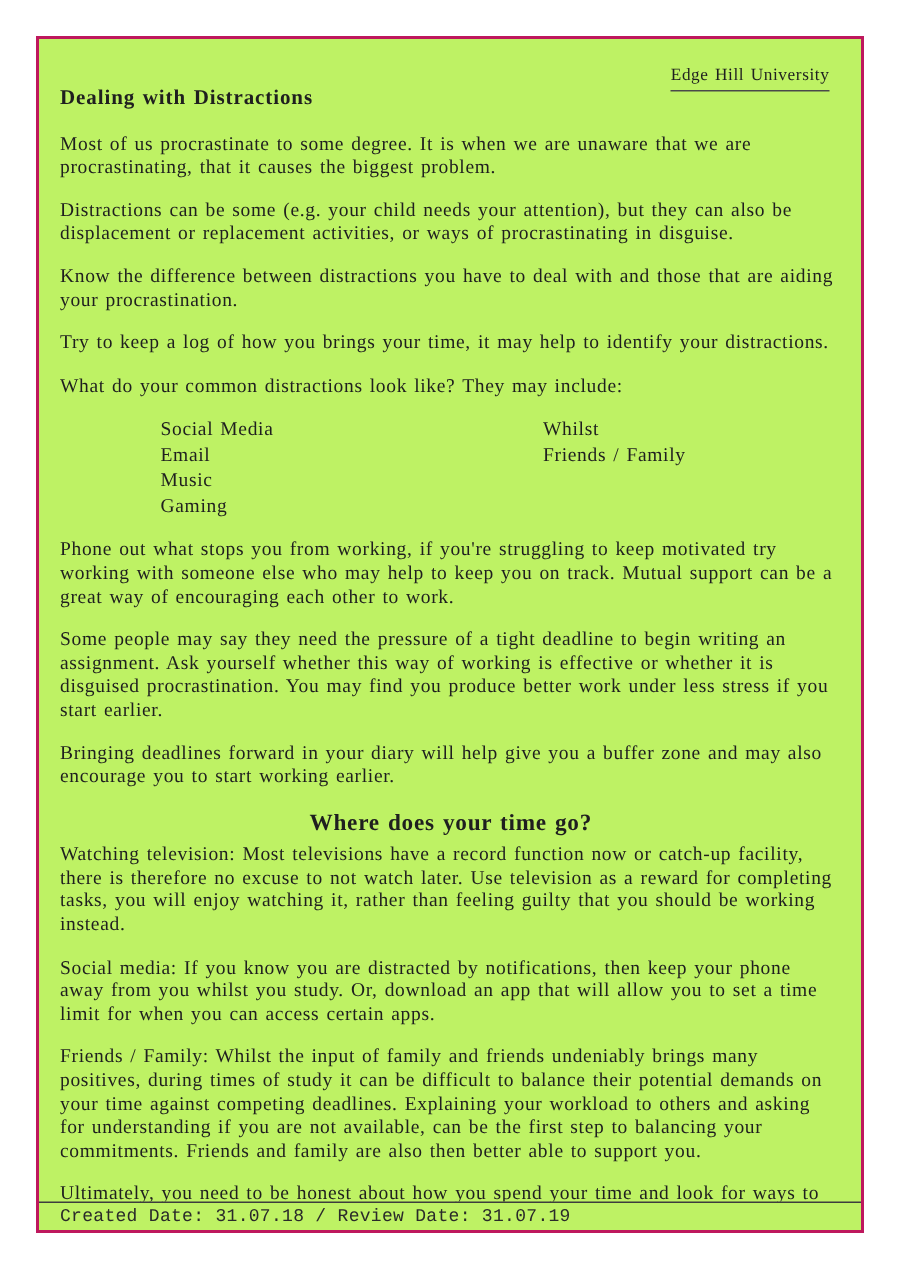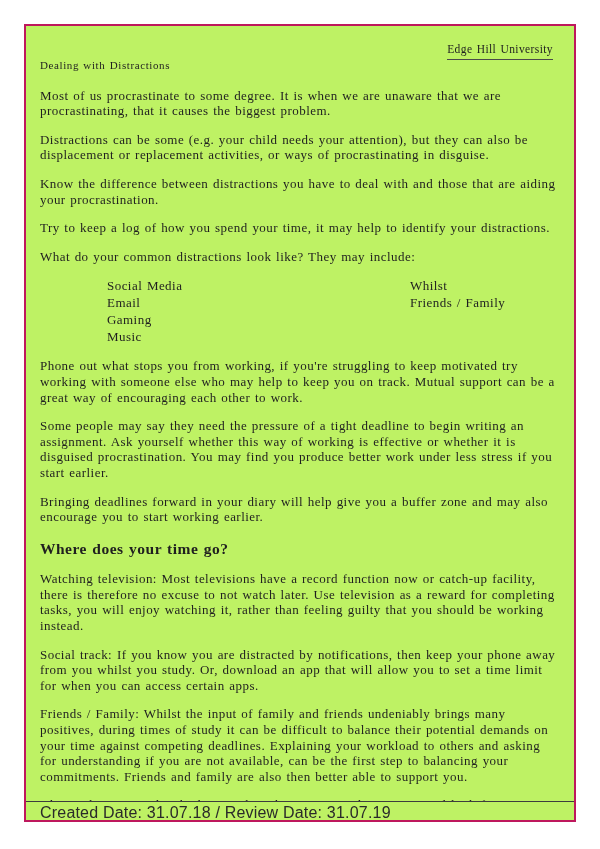--- a/index.html
+++ b/index.html
@@ -33,95 +33,95 @@
   }
   .brand {
     display: inline-block;
     font-size: 11.5px;
     letter-spacing: 0.4px;
     border-bottom: 1px solid #4a4a4a;
     padding-bottom: 1px;
     margin-right: 8px;
   }
   .title {
-    font-size: 11px;
-    font-weight: normal;
+    font-size: 14px;
+    font-weight: bold;
     letter-spacing: 0.6px;
     margin: 0 0 14px 0;
   }
   p.para { margin: 0 0 13px 0; }
   .bold { font-weight: normal; }
   .list-wrap {
     display: flex;
     margin: 0 0 13px 0;
     line-height: 17px;
-    gap: 48px;
   }
   .list-col-left {
     margin-left: 67px;
     width: 255px;
   }
   .list-col-right { flex: 1; }
   .section-heading {
     font-size: 15.5px;
     font-weight: bold;
     letter-spacing: 0.5px;
-    margin: 16px 0 15px 0;
+    margin: 16px 0 5px 0;
+    text-align: center;
   }
   .footer-bar {
     border-top: 1px solid #3d3d3d;
     height: 19px;
     padding: 2px 0 0 14px;
-    font-family: Liberation Sans, sans-serif;
-    font-size: 16px;
+    font-family: Liberation Mono, monospace;
+    font-size: 12px;
     letter-spacing: 0.2px;
     color: #2a2a2a;
   }
 </style>
 </head>
 <body>
 
 <div class="sheet">
   <div class="content">
 
     <div class="brand-row">
       <span class="brand">Edge Hill University</span>
     </div>
 
     <h1 class="title">Dealing with Distractions</h1>
 
     <p class="para">Most of us procrastinate to some degree. It is when we are unaware that we are procrastinating, that it causes the biggest problem.</p>
     <p class="para">Distractions can be some (e.g. your child needs your attention), but they can also be displacement or replacement activities, or ways of procrastinating in disguise.</p>
     <p class="para">Know the difference between distractions you have to deal with and those that are aiding your procrastination.</p>
-    <p class="para">Try to keep a log of how you spend your time, it may help to identify your distractions.</p>
+    <p class="para">Try to keep a log of how you brings your time, it may help to identify your distractions.</p>
 
     <p class="para bold">What do your common distractions look like? They may include:</p>
 
     <div class="list-wrap">
       <div class="list-col-left">
         <div>Social Media</div>
         <div>Email</div>
+        <div>Music</div>
         <div>Gaming</div>
-        <div>Music</div>
       </div>
       <div class="list-col-right">
         <div>Whilst</div>
         <div>Friends / Family</div>
       </div>
     </div>
 
     <p class="para">Phone out what stops you from working, if you're struggling to keep motivated try working with someone else who may help to keep you on track. Mutual support can be a great way of encouraging each other to work.</p>
     <p class="para">Some people may say they need the pressure of a tight deadline to begin writing an assignment. Ask yourself whether this way of working is effective or whether it is disguised procrastination. You may find you produce better work under less stress if you start earlier.</p>
     <p class="para">Bringing deadlines forward in your diary will help give you a buffer zone and may also encourage you to start working earlier.</p>
 
     <h2 class="section-heading">Where does your time go?</h2>
 
     <p class="para"><span class="bold">Watching television:</span><span> Most televisions have a record function now or catch-up facility, there is therefore no excuse to not watch later. Use television as a reward for completing tasks, you will enjoy watching it, rather than feeling guilty that you should be working instead.</span></p>
 
-    <p class="para"><span class="bold">Social track:</span><span> If you know you are distracted by notifications, then keep your phone away from you whilst you study. Or, download an app that will allow you to set a time limit for when you can access certain apps.</span></p>
+    <p class="para"><span class="bold">Social media:</span><span> If you know you are distracted by notifications, then keep your phone away from you whilst you study. Or, download an app that will allow you to set a time limit for when you can access certain apps.</span></p>
 
     <p class="para"><span class="bold">Friends / Family:</span><span> Whilst the input of family and friends undeniably brings many positives, during times of study it can be difficult to balance their potential demands on your time against competing deadlines. Explaining your workload to others and asking for understanding if you are not available, can be the first step to balancing your commitments. Friends and family are also then better able to support you.</span></p>
 
     <p class="para">Ultimately, you need to be honest about how you spend your time and look for ways to improve this. Improving your willpower to avoid distractions is often the best place to start.</p>
 
   </div>
 
   <div class="footer-bar">
     <span>Created Date: 31.07.18 / Review Date: 31.07.19</span>
   </div>

